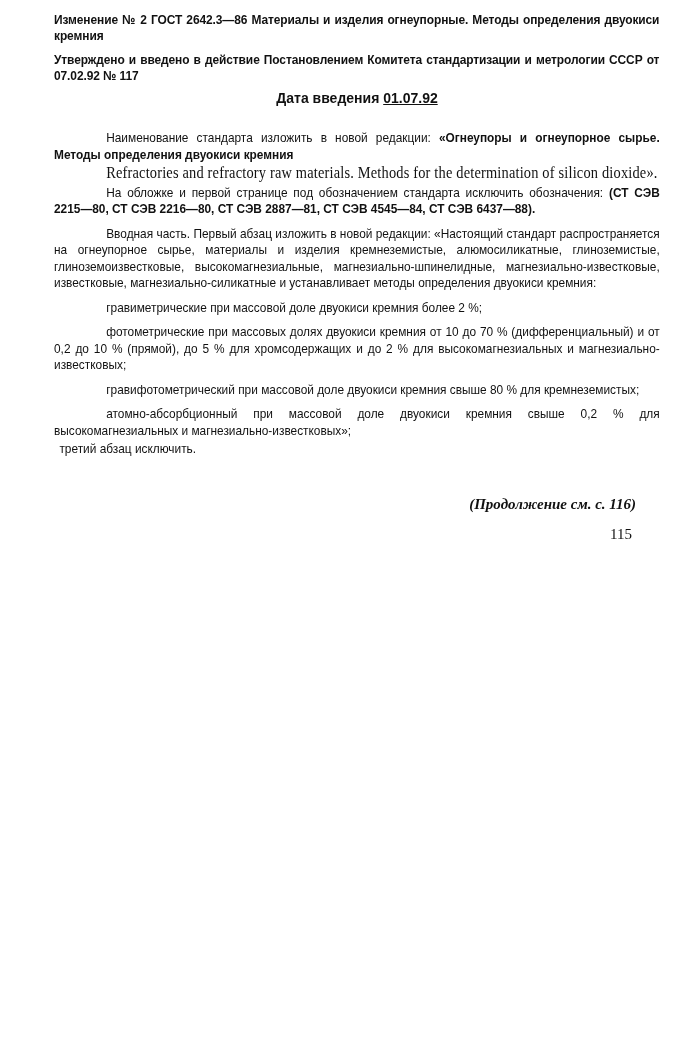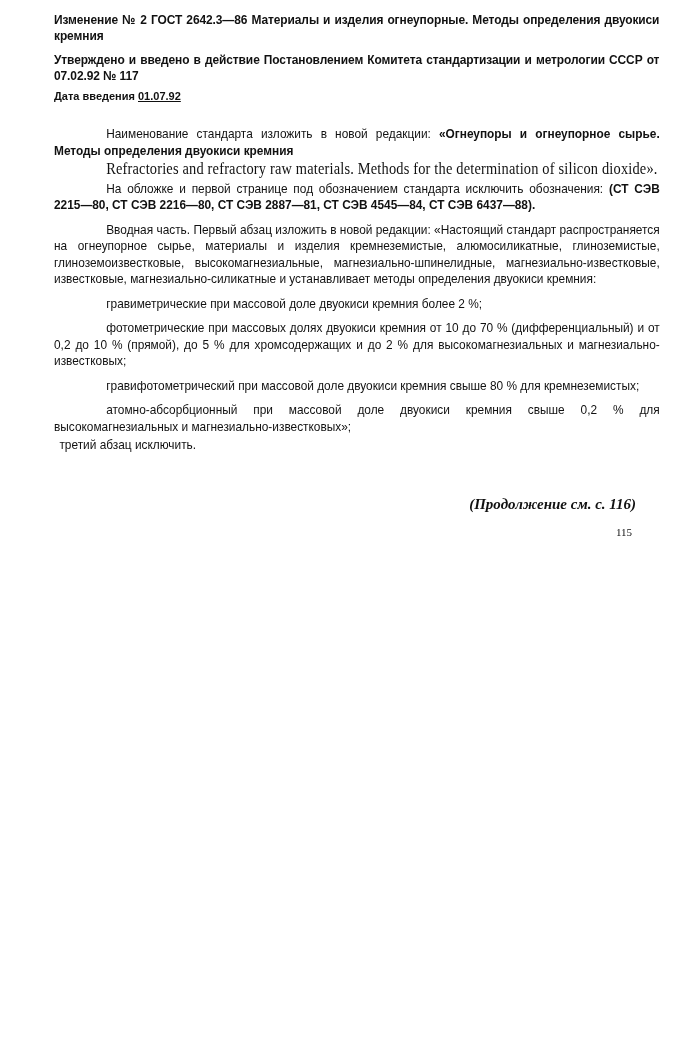--- a/index.html
+++ b/index.html
@@ -3,36 +3,36 @@
 <meta charset="utf-8">
 <style>
   html, body { margin: 0; padding: 0; background: #ffffff; }
   body { width: 700px; height: 1040px; position: relative; overflow: hidden;
          font-family: "Liberation Serif", "DejaVu Serif", serif; color: #111; }
   .page { position: absolute; left: 34px; top: 12px; width: 606px; margin-left: 20px; }
   .hdr { font-family: "Liberation Sans", "DejaVu Sans", sans-serif; font-weight: bold;
          font-size: 13px; line-height: 16px; text-align: justify; letter-spacing: -0.1px;
          transform: scaleX(0.92); transform-origin: left; width: 658px; }
   .hdr + .hdr { margin-top: 8px; }
-  .date-line { text-align: left; font-family: "Liberation Sans", "DejaVu Sans", sans-serif;
-               font-weight: bold; font-size: 11px; margin-top: 6px; }
+  .date-line { text-align: center; font-family: "Liberation Sans", "DejaVu Sans", sans-serif;
+               font-weight: bold; font-size: 14px; margin-top: 6px; }
   .date-val { text-decoration: underline; }
   .body-text { margin-top: 24px; font-family: "Liberation Sans", "DejaVu Sans", sans-serif;
                font-size: 13.2px; line-height: 16.5px; transform: scaleX(0.9);
                transform-origin: left; width: 673px; }
   .p { text-align: justify; text-indent: 58px; margin: 0; }
   .p + .p { margin-top: 2px; }
   .gap { margin-top: 8px !important; }
   .b { font-weight: bold; }
   .eng { font-family: "Liberation Serif", "DejaVu Serif", serif; font-size: 16px; letter-spacing: 0.2px; }
   .noindent { text-indent: 6px; }
   .cont { position: absolute; right: 64px; top: 496px; font-family: "Liberation Serif", "DejaVu Serif", serif;
           font-style: italic; font-weight: bold; font-size: 15px; }
   .pagenum { position: absolute; right: 68px; top: 526px; font-family: "Liberation Serif", "DejaVu Serif", serif;
-             font-size: 11px; }
+             font-size: 15px; }
 </style>
 </head>
 <body>
 
 <div class="page">
   <div class="hdr">Изменение № 2 ГОСТ 2642.3—86 Материалы и изделия огнеупорные. Методы определения двуокиси кремния</div>
   <div class="hdr">Утверждено и введено в действие Постановлением Комитета стандартизации и метрологии СССР от 07.02.92 № 117</div>
   <div class="date-line">
     <span>Дата введения</span>
     <span class="date-val">01.07.92</span>

